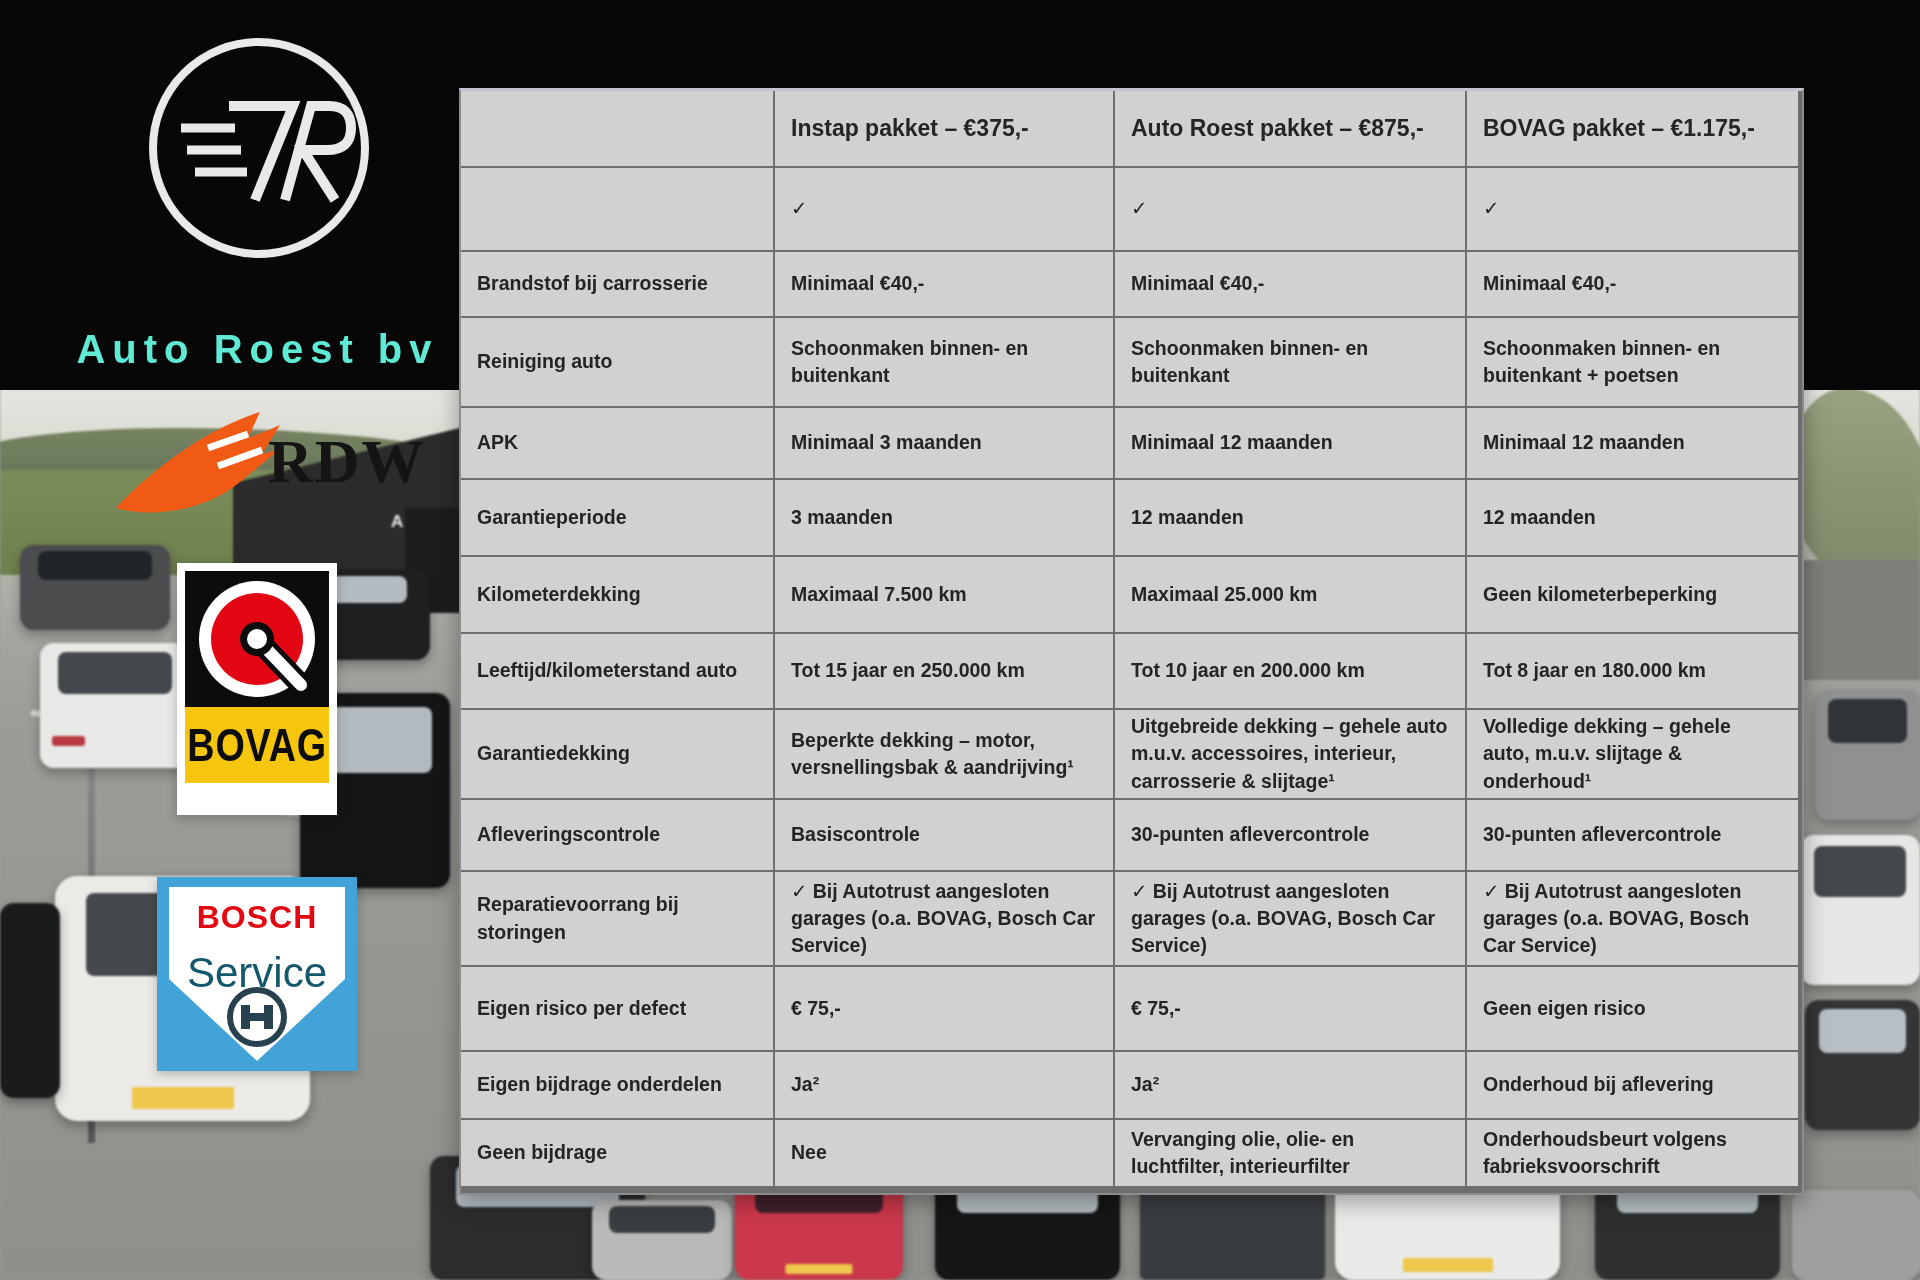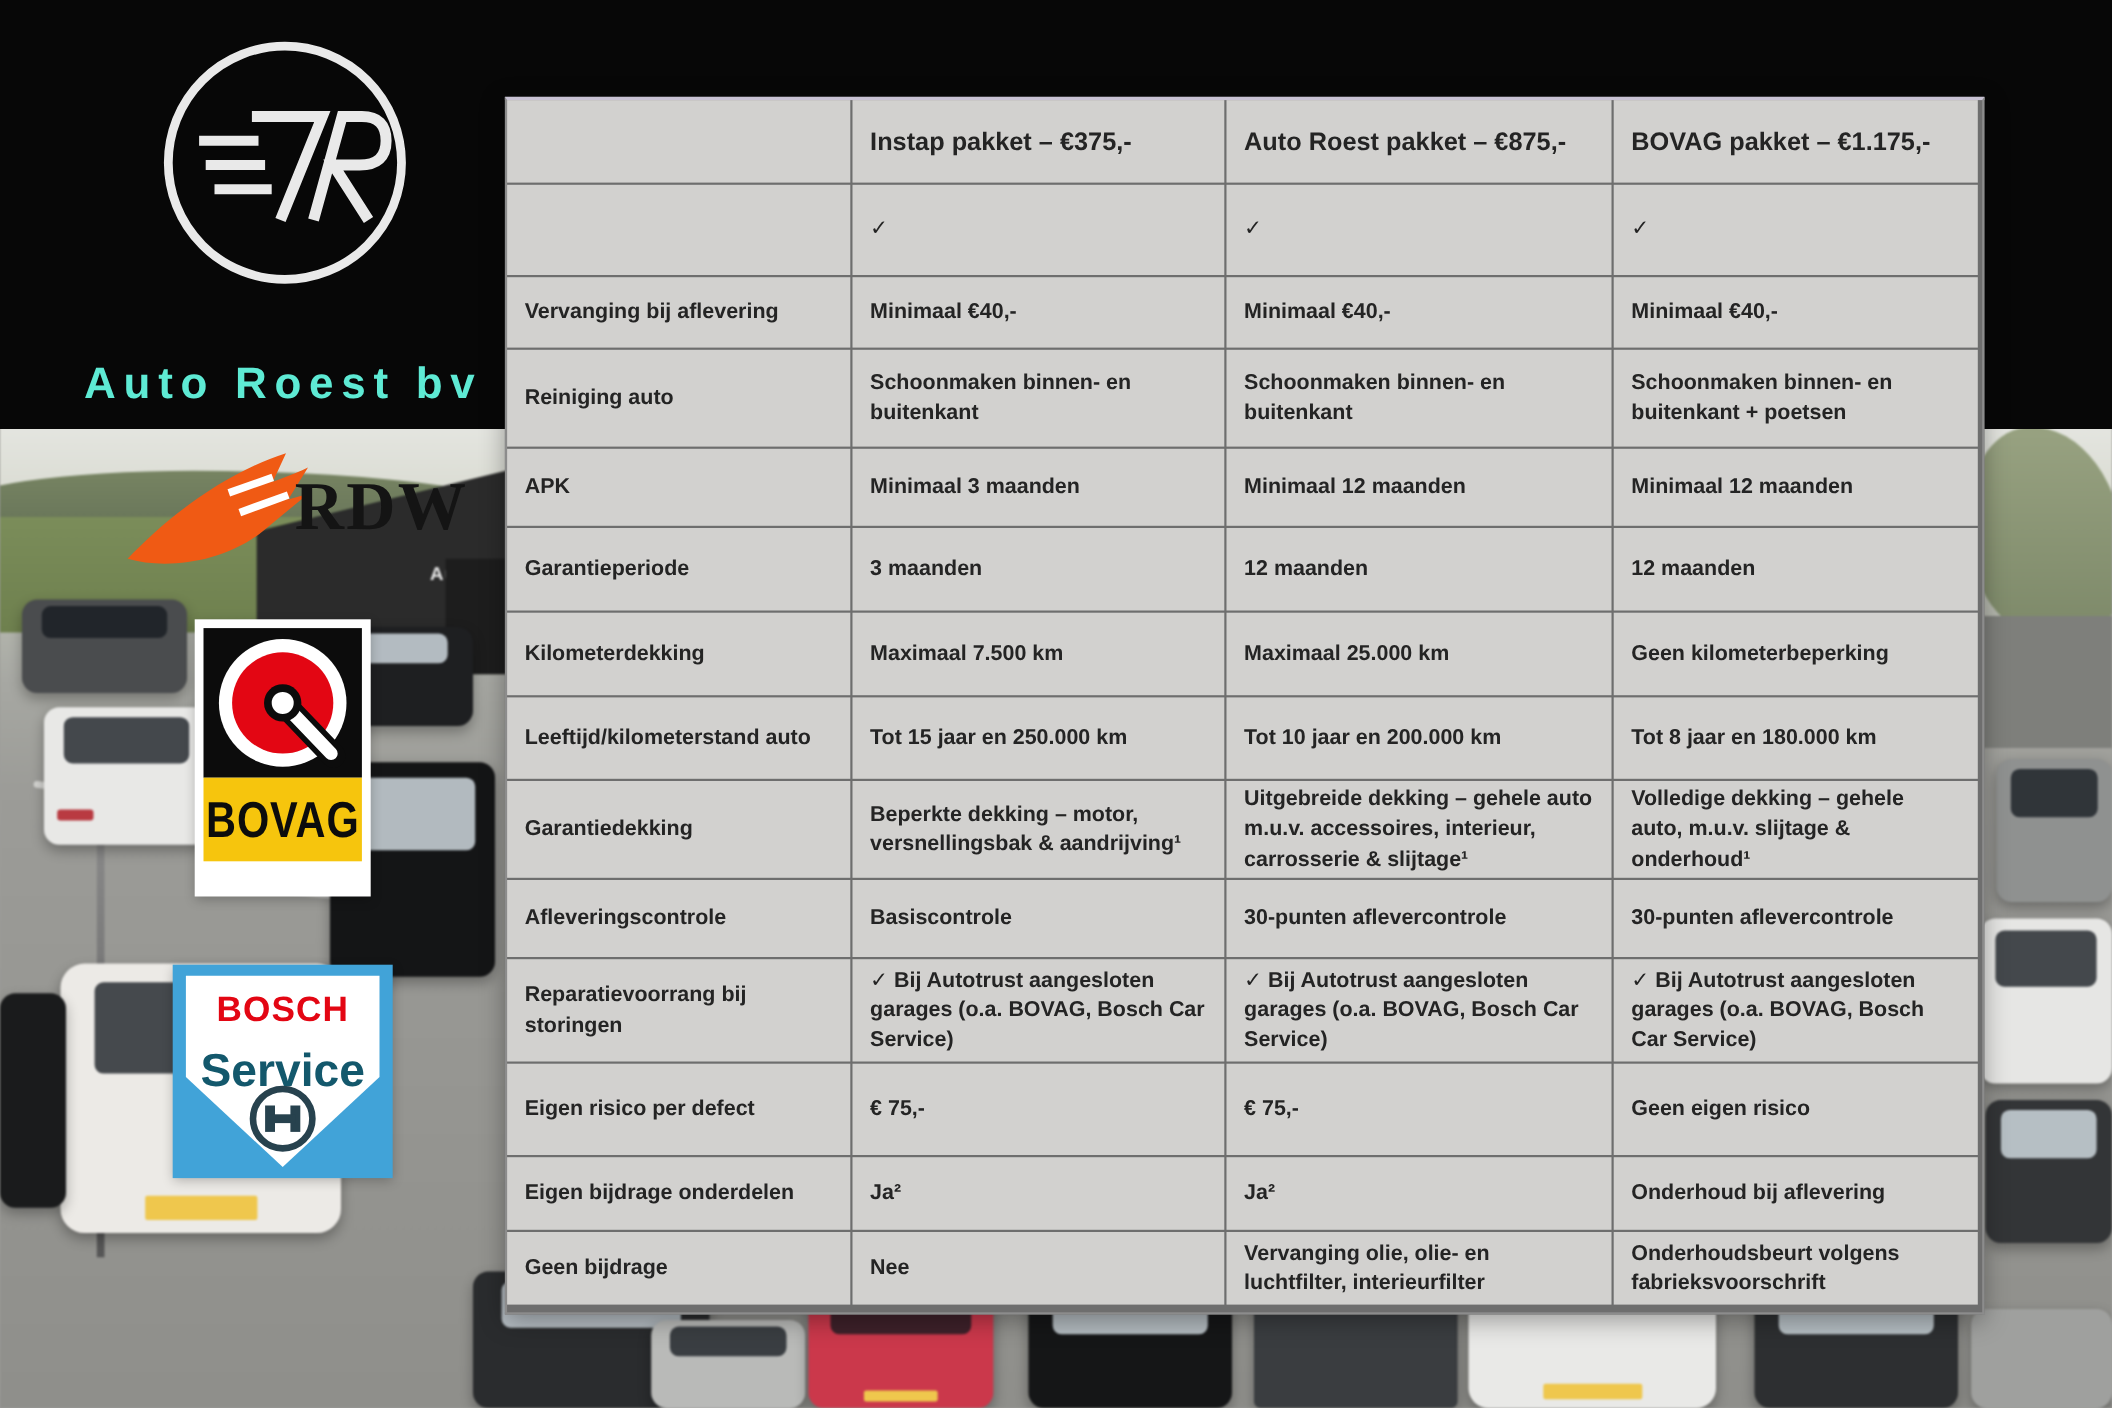--- a/index.html
+++ b/index.html
@@ -46,21 +46,21 @@
   .bovag{position:absolute;left:177px;top:563px;width:160px;height:252px;background:#fff;box-shadow:0 3px 10px rgba(0,0,0,.25);}
   .bovag .top{position:absolute;left:8px;top:8px;width:144px;height:136px;background:#0c0c0c;}
   .bovag .band{position:absolute;left:8px;top:144px;width:144px;height:76px;background:var(--bovag-yellow);
     display:flex;align-items:center;justify-content:center;}
   .bovag .word{font-weight:bold;font-size:46px;color:#0c0c0c;transform:scaleX(.82);letter-spacing:1px;}
   .bosch{position:absolute;left:157px;top:877px;width:200px;height:194px;background:var(--bosch-blue);
     box-shadow:0 3px 10px rgba(0,0,0,.25);}
   .bosch svg{position:absolute;left:0;top:0;}
   .bosch .l1{position:absolute;left:0;top:22px;width:100%;text-align:center;font-weight:bold;
     font-size:32px;color:var(--bosch-red);letter-spacing:1px;}
-  .bosch .l2{position:absolute;left:0;top:72px;width:100%;text-align:center;font-weight:bold;
+  .bosch .l2{position:absolute;left:0;top:72px;width:100%;text-align:center;font-weight:normal;
     font-size:42px;color:var(--bosch-teal);}
 
   
   .table-wrap{position:absolute;left:459px;top:88px;width:1341px;height:1102px;
     background:var(--table-line);border:2px solid #8c8c8c;border-top:3px solid #c8c2d4;
     display:grid;grid-template-columns:312px 338px 350px 331px;
     grid-template-rows:75px 82px 64px 88px 70px 75px 75px 74px 88px 70px 93px 83px 66px 66px;
     gap:2px;box-shadow:0 6px 22px rgba(0,0,0,.35);}
   .cell{background:var(--table-bg);color:var(--text-dark);font-weight:bold;font-size:19.5px;
     line-height:1.4;display:flex;align-items:center;padding:0 16px;overflow:hidden;}
@@ -196,21 +196,21 @@
 
 <div class="table-wrap">
     <div class="cell head"></div>
     <div class="cell head">Instap pakket – €375,-</div>
     <div class="cell head">Auto Roest pakket – €875,-</div>
     <div class="cell head">BOVAG pakket – €1.175,-</div>
     <div class="cell labelcol"></div>
     <div class="cell">✓</div>
     <div class="cell">✓</div>
     <div class="cell">✓</div>
-    <div class="cell labelcol">Vervanging bij aflevering</div>
+    <div class="cell labelcol">Brandstof bij carrosserie</div>
     <div class="cell">Minimaal €40,-</div>
     <div class="cell">Minimaal €40,-</div>
     <div class="cell">Minimaal €40,-</div>
     <div class="cell labelcol">Reiniging auto</div>
     <div class="cell">Schoonmaken binnen- en buitenkant</div>
     <div class="cell">Schoonmaken binnen- en buitenkant</div>
     <div class="cell">Schoonmaken binnen- en buitenkant + poetsen</div>
     <div class="cell labelcol">APK</div>
     <div class="cell">Minimaal 3 maanden</div>
     <div class="cell">Minimaal 12 maanden</div>

